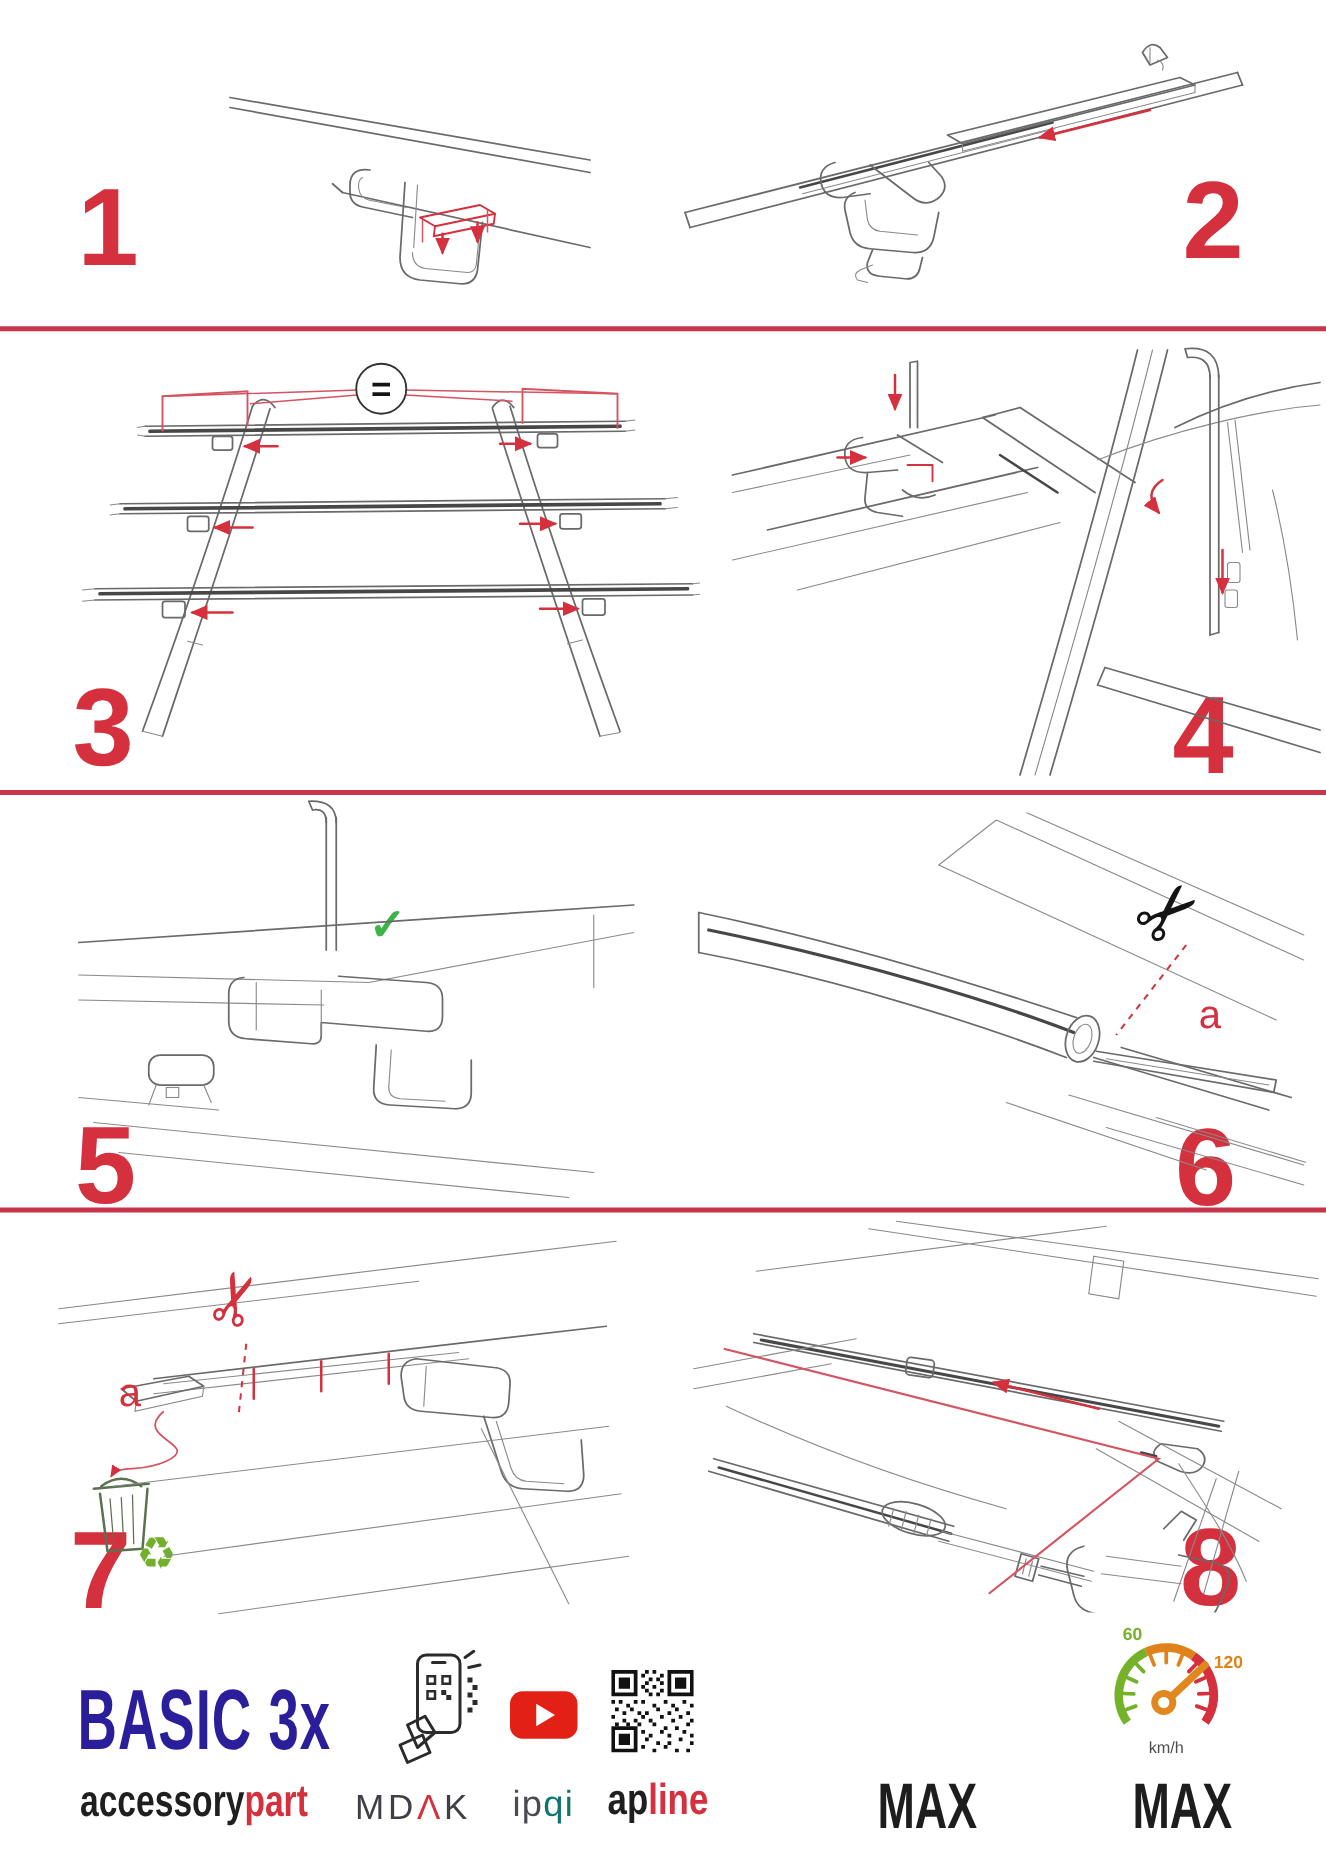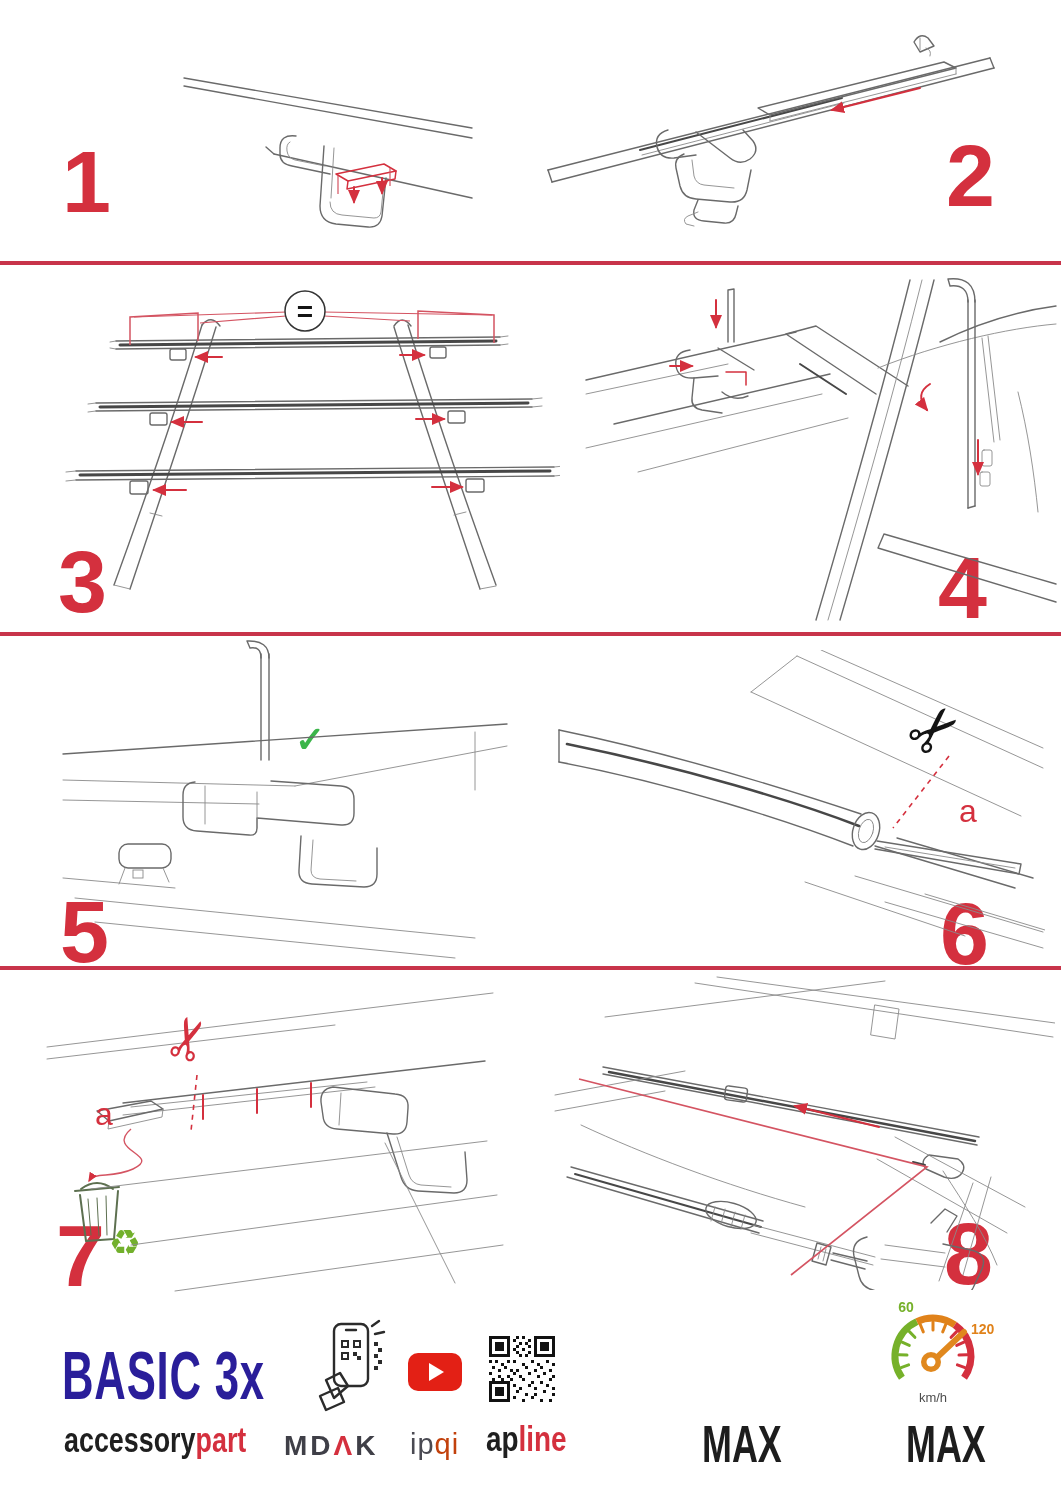--- a/index.html
+++ b/index.html
@@ -34,29 +34,29 @@
     position:absolute;left:62px;top:1336px;font-size:56px;font-weight:700;
     color:#2a1e9a;letter-spacing:1px;transform:scale(0.78,1.22);transform-origin:left top;
     white-space:nowrap;
   }
   .brand{
     position:absolute;left:64px;top:1420px;font-size:32px;font-weight:700;
     letter-spacing:0px;transform:scale(0.84,1.12);transform-origin:left top;white-space:nowrap;
   }
   .brand .b1{color:#1f1f1f;} .brand .b2{color:#d4303e;}
   .mdak{
-    position:absolute;left:284px;top:1430px;font-size:28px;font-weight:700;
+    position:absolute;left:284px;top:1430px;font-size:28px;font-weight:400;
     color:#3f3f47;letter-spacing:3px;white-space:nowrap;
   }
   .mdak .acc{color:#d4303e;}
   .ipqi{
     position:absolute;left:410px;top:1428px;font-size:29px;font-weight:400;
     color:#4a4a52;letter-spacing:1px;white-space:nowrap;
   }
-  .ipqi .acc{color:#c2410c;text-align:right;}
+  .ipqi .acc{color:#0f766e;text-align:right;}
   .apline{
     position:absolute;left:486px;top:1420px;font-size:31px;font-weight:700;
     transform:scale(0.9,1.12);transform-origin:left top;white-space:nowrap;
   }
   .apline .b1{color:#1f1f1f;} .apline .b2{color:#d4303e;}
   .yt{
     position:absolute;left:408px;top:1353px;width:54px;height:38px;background:#e32015;
     border-radius:10px;display:flex;align-items:center;justify-content:center;
   }
   .yt span{

